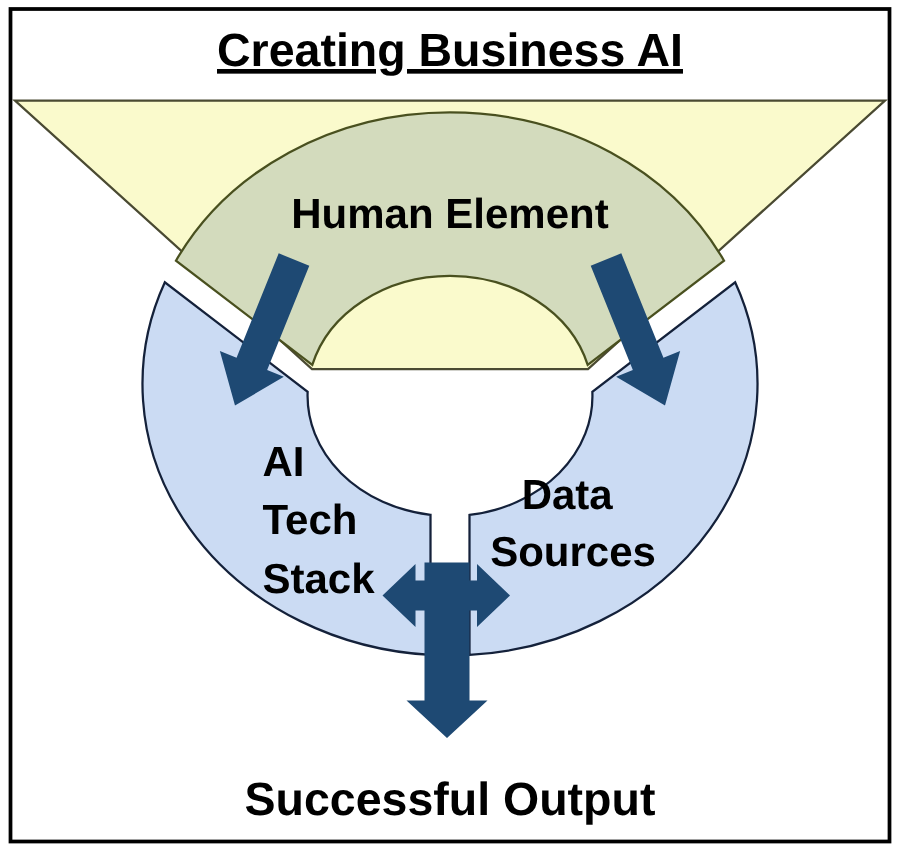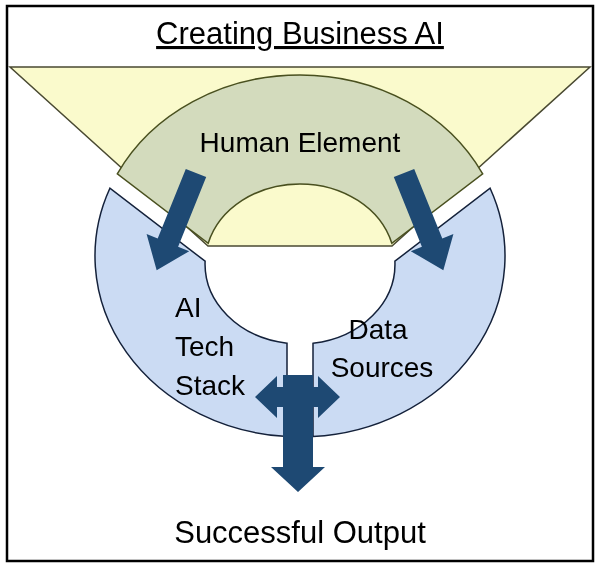--- a/index.html
+++ b/index.html
@@ -7,20 +7,21 @@
     padding: 0;
     background: #ffffff;
     font-family: "Liberation Sans", sans-serif;
   }
   .stage {
     position: relative;
     width: 601px;
     height: 567px;
     background: #ffffff;
     overflow: hidden;
+    font-weight: bold;
   }
   svg { display: block; }
   .frame {
     fill: none;
     stroke: #000000;
     stroke-width: 2.5;
   }
   .spotlight {
     stroke: #4a4a32;
     stroke-width: 1.5;

